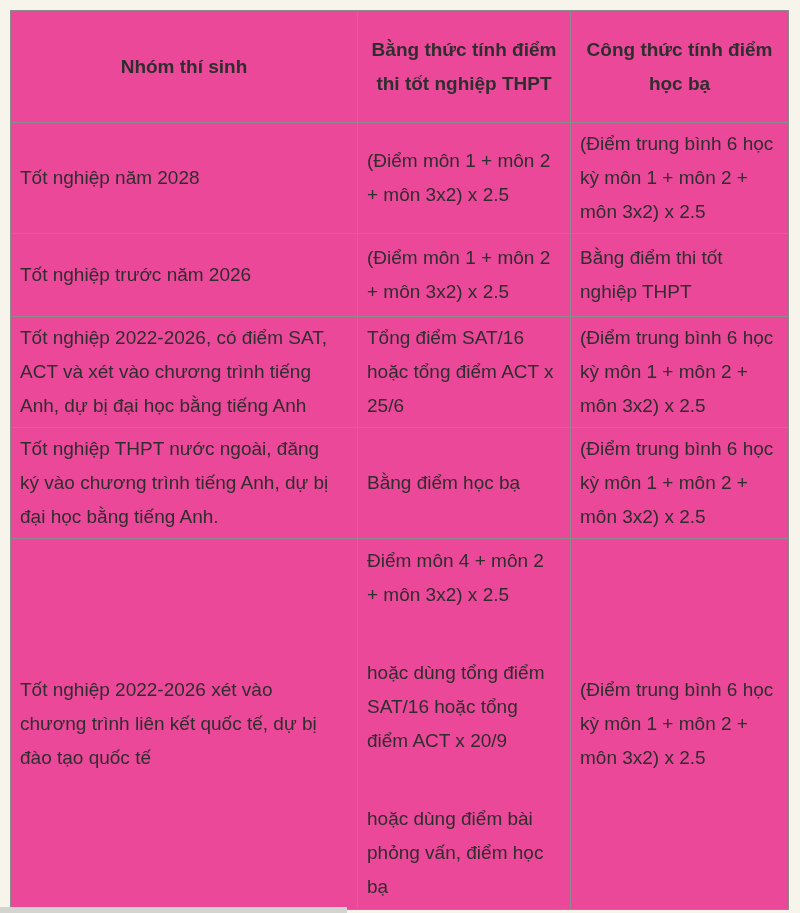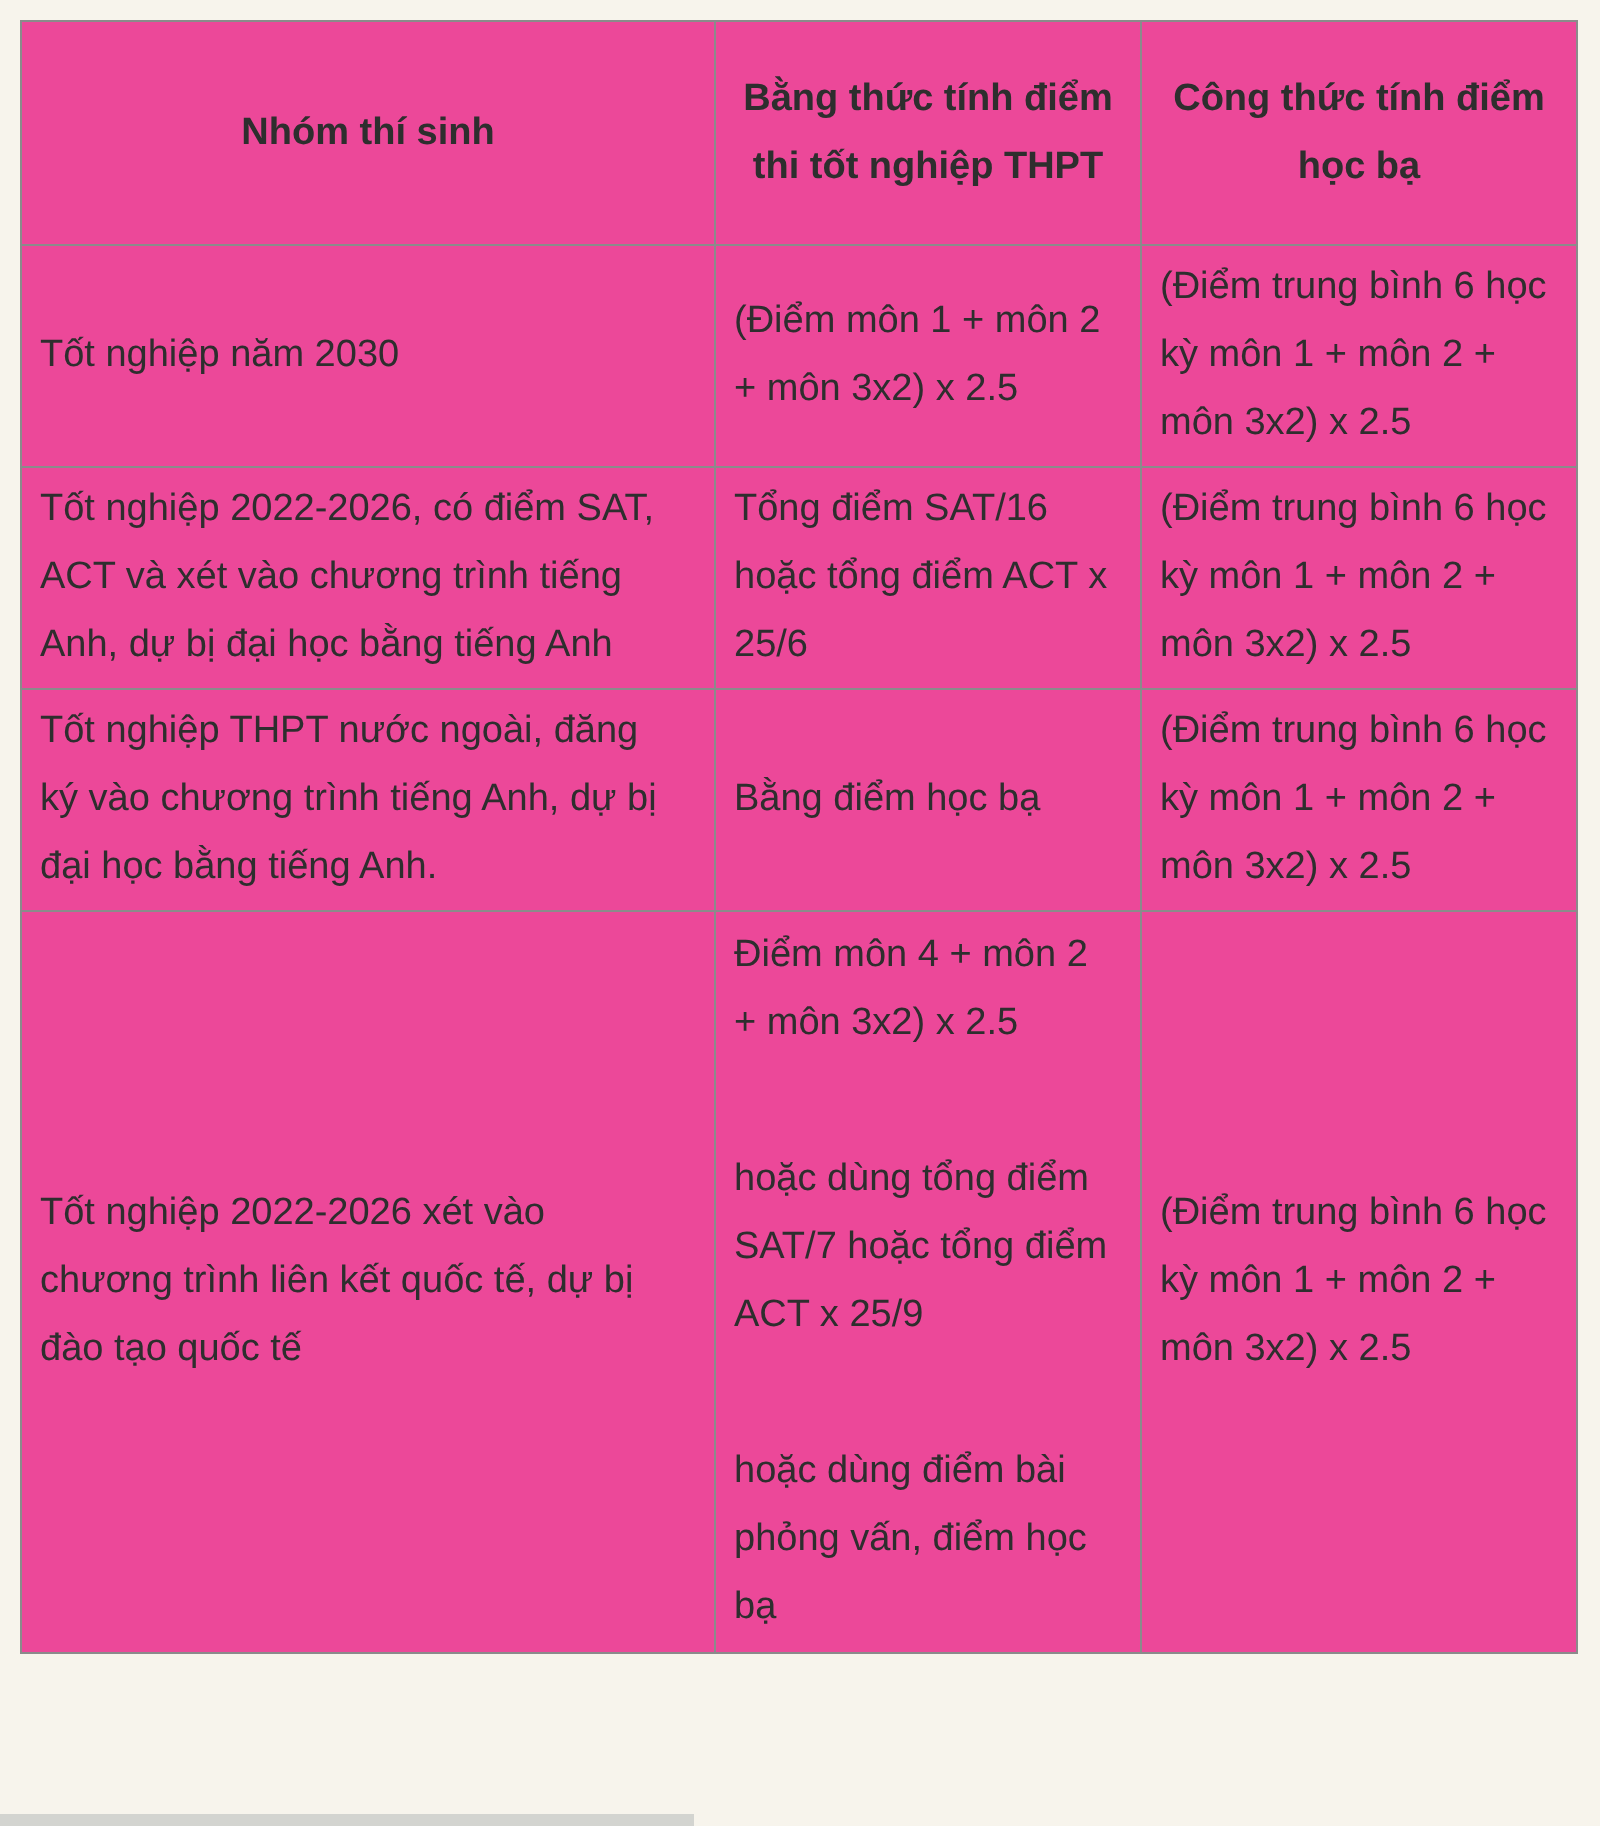--- a/index.html
+++ b/index.html
@@ -75,45 +75,52 @@
   </colgroup>
   <thead>
     <tr class="row-header">
       <th>Nhóm thí sinh</th>
       <th>Bằng thức tính điểm thi tốt nghiệp THPT</th>
       <th>Công thức tính điểm học bạ</th>
     </tr>
   </thead>
   <tbody>
     <tr class="row-0">
-      <td class="col-group">Tốt nghiệp năm 2030</td>
+      <td class="col-group">Tốt nghiệp năm 2028</td>
       <td>
         <p>(Điểm môn 1 + môn 2 + môn 3x2) x 2.5</p>
       </td>
       <td>(Điểm trung bình 6 học kỳ môn 1 + môn 2 + môn 3x2) x 2.5</td>
+    </tr>
+    <tr class="row-1">
+      <td class="col-group">Tốt nghiệp trước năm 2026</td>
+      <td>
+        <p>(Điểm môn 1 + môn 2 + môn 3x2) x 2.5</p>
+      </td>
+      <td>Bằng điểm thi tốt nghiệp THPT</td>
     </tr>
     <tr class="row-2">
       <td class="col-group">Tốt nghiệp 2022-2026, có điểm SAT, ACT và xét vào chương trình tiếng Anh, dự bị đại học bằng tiếng Anh</td>
       <td>
         <p>Tổng điểm SAT/16 hoặc tổng điểm ACT x 25/6</p>
       </td>
       <td>(Điểm trung bình 6 học kỳ môn 1 + môn 2 + môn 3x2) x 2.5</td>
     </tr>
     <tr class="row-3">
       <td class="col-group">Tốt nghiệp THPT nước ngoài, đăng ký vào chương trình tiếng Anh, dự bị đại học bằng tiếng Anh.</td>
       <td>
         <p>Bằng điểm học bạ</p>
       </td>
       <td>(Điểm trung bình 6 học kỳ môn 1 + môn 2 + môn 3x2) x 2.5</td>
     </tr>
     <tr class="row-4">
       <td class="col-group">Tốt nghiệp 2022-2026 xét vào chương trình liên kết quốc tế, dự bị đào tạo quốc tế</td>
       <td>
         <p>Điểm môn 4 + môn 2 + môn 3x2) x 2.5</p>
-        <p>hoặc dùng tổng điểm SAT/7 hoặc tổng điểm ACT x 25/9</p>
+        <p>hoặc dùng tổng điểm SAT/16 hoặc tổng điểm ACT x 20/9</p>
         <p>hoặc dùng điểm bài phỏng vấn, điểm học bạ</p>
       </td>
       <td>(Điểm trung bình 6 học kỳ môn 1 + môn 2 + môn 3x2) x 2.5</td>
     </tr>
   </tbody>
 </table>
 
 <div class="partial-bar"></div>
 
 </body></html>

